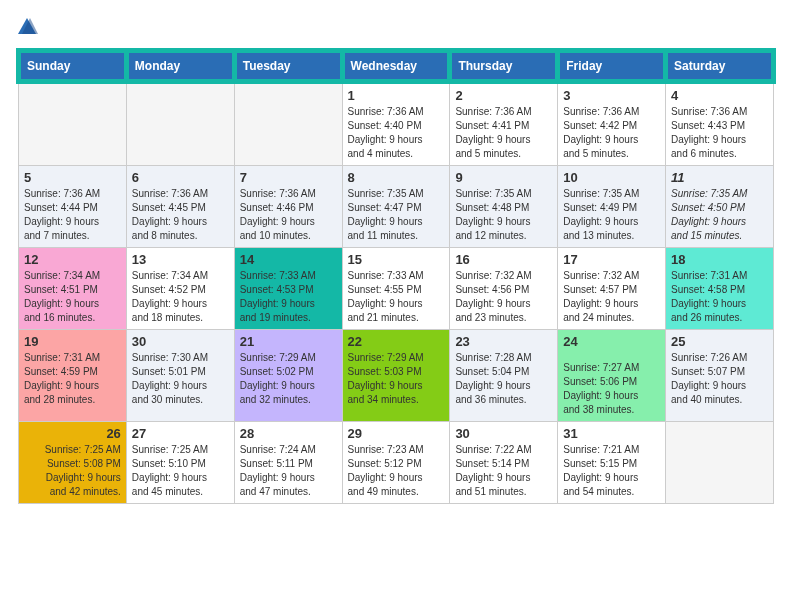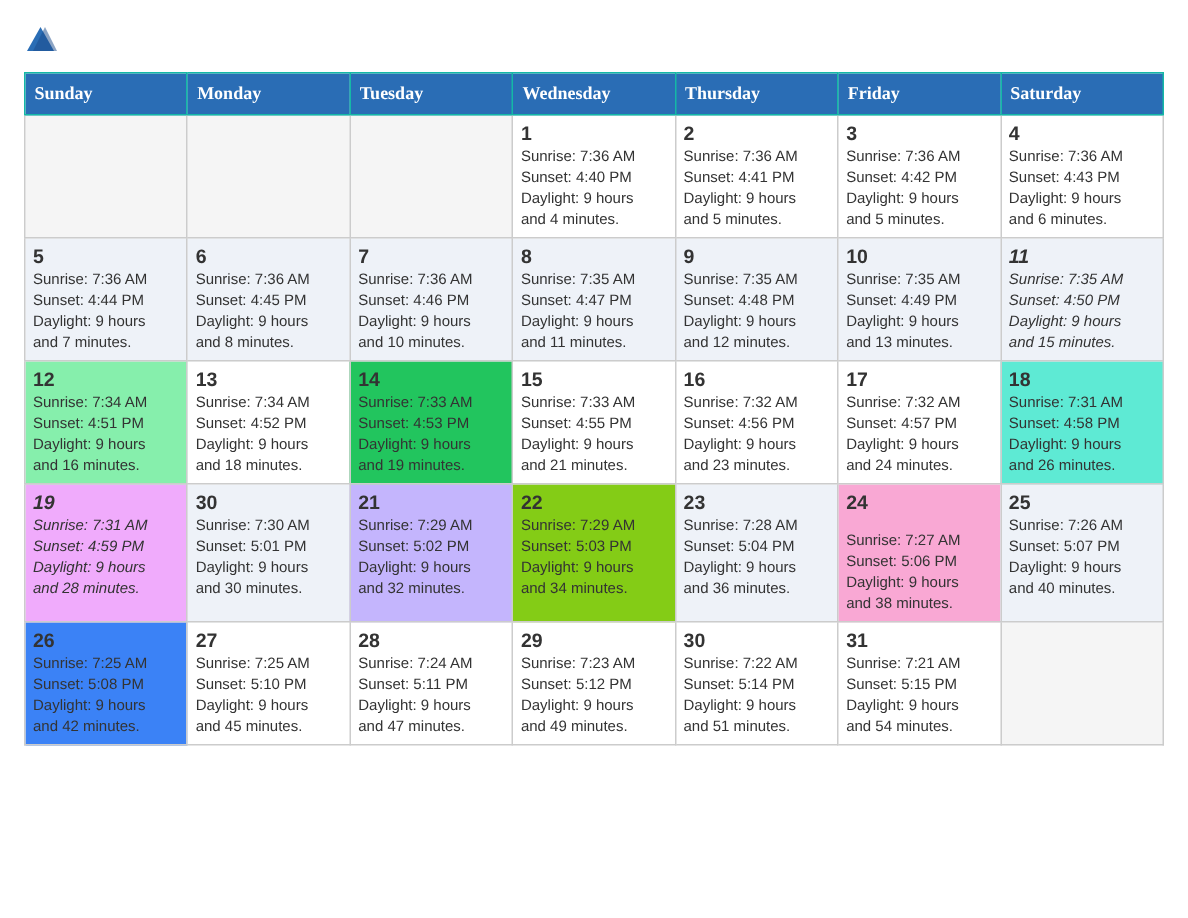--- a/index.html
+++ b/index.html
@@ -42,22 +42,21 @@
       border-collapse: collapse;
       font-size: 11px;
     }
     .day-header {
       background-color: #2a6db5;
       color: #fff;
       text-align: left;
       padding: 6px 6px;
       font-size: 12px;
       font-weight: bold;
-      border: 1px solid #14b8a6;
-      font-family: Liberation Serif, serif;
+      border: 5px solid #14b8a6;
     }
     td {
       border: 1px solid #ccc;
       padding: 4px 5px;
       vertical-align: top;
       width: 14.28%;
       height: 80px;
     }
     td.empty {
       background: #f5f5f5;
@@ -197,35 +196,35 @@
         </td>
         <td class="has-data" style="background-color: rgb(238, 242, 248); font-style: italic;">
           <span class="day-number">11</span>
           <div class="day-info" style="white-space: pre-line;">Sunrise: 7:35 AM
 Sunset: 4:50 PM
 Daylight: 9 hours
 and 15 minutes.</div>
         </td>
       </tr>
       <tr class="week-row">
-        <td class="has-data" style="background-color: #86efac;">
+        <td class="has-data" style="background-color: #f9a8d4;">
           <span class="day-number">12</span>
           <div class="day-info" style="white-space: pre-line;">Sunrise: 7:34 AM
 Sunset: 4:51 PM
 Daylight: 9 hours
 and 16 minutes.</div>
         </td>
         <td class="has-data" style="background-color: rgb(255, 255, 255);">
           <span class="day-number">13</span>
           <div class="day-info" style="white-space: pre-line;">Sunrise: 7:34 AM
 Sunset: 4:52 PM
 Daylight: 9 hours
 and 18 minutes.</div>
         </td>
-        <td class="has-data" style="background-color: #22c55e;">
+        <td class="has-data" style="background-color: #14b8a6;">
           <span class="day-number">14</span>
           <div class="day-info" style="white-space: pre-line;">Sunrise: 7:33 AM
 Sunset: 4:53 PM
 Daylight: 9 hours
 and 19 minutes.</div>
         </td>
         <td class="has-data" style="background-color: rgb(255, 255, 255);">
           <span class="day-number">15</span>
           <div class="day-info" style="white-space: pre-line;">Sunrise: 7:33 AM
 Sunset: 4:55 PM
@@ -248,21 +247,21 @@
         </td>
         <td class="has-data" style="background-color: #5eead4;">
           <span class="day-number">18</span>
           <div class="day-info" style="white-space: pre-line;">Sunrise: 7:31 AM
 Sunset: 4:58 PM
 Daylight: 9 hours
 and 26 minutes.</div>
         </td>
       </tr>
       <tr class="week-row">
-        <td class="has-data" style="background-color: #f0abfc; font-style: italic;">
+        <td class="has-data" style="background-color: #fca5a5;">
           <span class="day-number">19</span>
           <div class="day-info" style="white-space: pre-line;">Sunrise: 7:31 AM
 Sunset: 4:59 PM
 Daylight: 9 hours
 and 28 minutes.</div>
         </td>
         <td class="has-data" style="background-color: rgb(238, 242, 248);">
           <span class="day-number">30</span>
           <div class="day-info" style="white-space: pre-line;">Sunrise: 7:30 AM
 Sunset: 5:01 PM
@@ -283,37 +282,37 @@
 Daylight: 9 hours
 and 34 minutes.</div>
         </td>
         <td class="has-data" style="background-color: rgb(238, 242, 248);">
           <span class="day-number">23</span>
           <div class="day-info" style="white-space: pre-line;">Sunrise: 7:28 AM
 Sunset: 5:04 PM
 Daylight: 9 hours
 and 36 minutes.</div>
         </td>
-        <td class="has-data" style="background-color: #f9a8d4;">
+        <td class="has-data" style="background-color: #86efac;">
           <span class="day-number">24</span>
           <div class="day-info" style="white-space: pre-line; margin-top: 12px;">Sunrise: 7:27 AM
 Sunset: 5:06 PM
 Daylight: 9 hours
 and 38 minutes.</div>
         </td>
         <td class="has-data" style="background-color: rgb(238, 242, 248);">
           <span class="day-number">25</span>
           <div class="day-info" style="white-space: pre-line;">Sunrise: 7:26 AM
 Sunset: 5:07 PM
 Daylight: 9 hours
 and 40 minutes.</div>
         </td>
       </tr>
       <tr class="week-row">
-        <td class="has-data" style="background-color: #3b82f6;">
+        <td class="has-data" style="background-color: #eab308; text-align: right;">
           <span class="day-number">26</span>
           <div class="day-info" style="white-space: pre-line;">Sunrise: 7:25 AM
 Sunset: 5:08 PM
 Daylight: 9 hours
 and 42 minutes.</div>
         </td>
         <td class="has-data" style="background-color: rgb(255, 255, 255);">
           <span class="day-number">27</span>
           <div class="day-info" style="white-space: pre-line;">Sunrise: 7:25 AM
 Sunset: 5:10 PM

